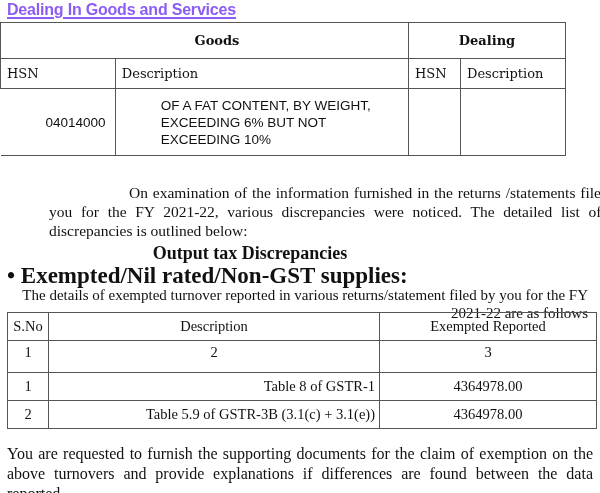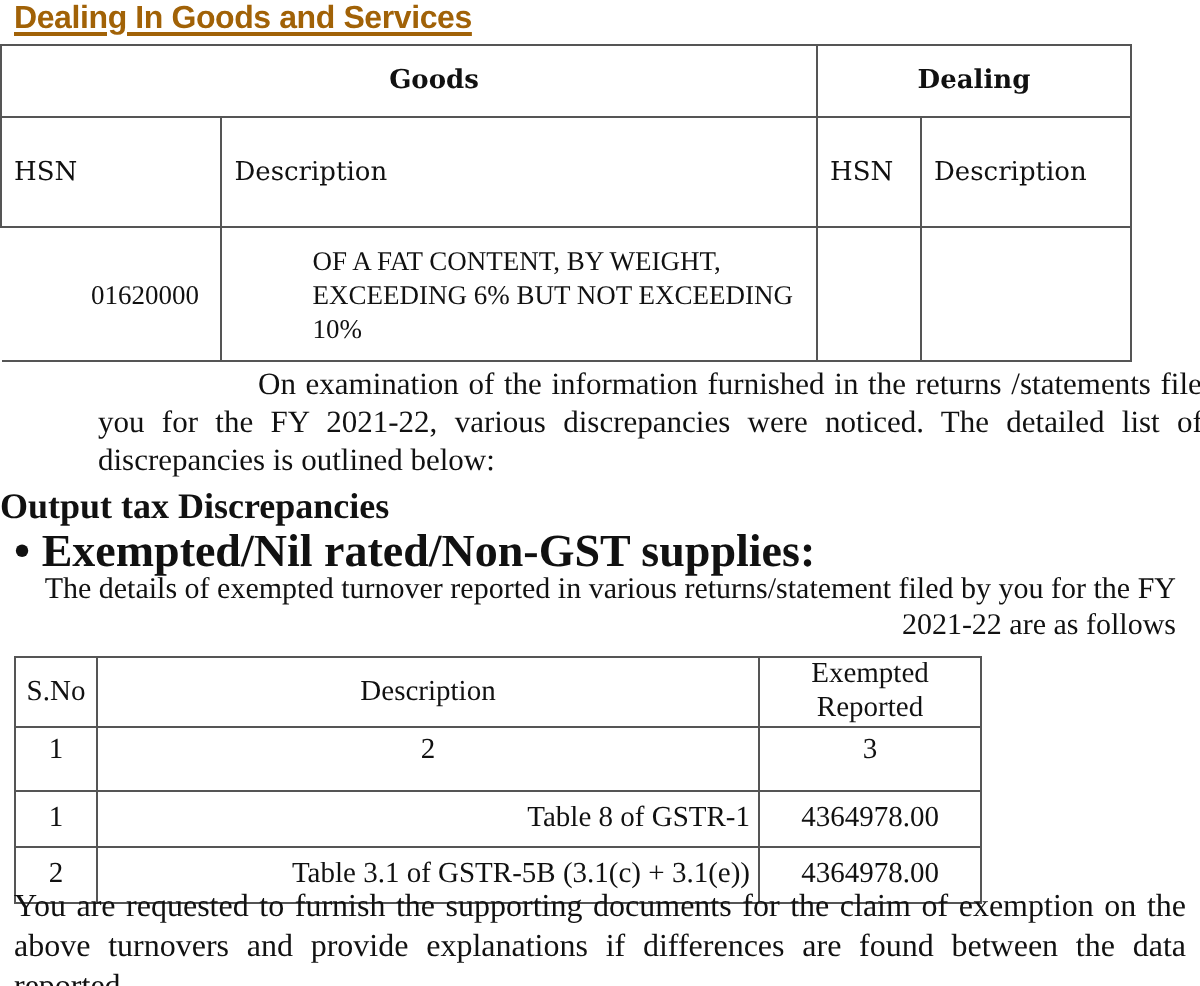--- a/index.html
+++ b/index.html
@@ -1,36 +1,36 @@
 <!DOCTYPE html>
 <html><head>
 <meta charset="utf-8">
 <style>
   html, body { margin:0; padding:0; background:#ffffff; }
   body { width:600px; height:493px; position:relative; overflow:hidden; color:#111; }
   .abs { position:absolute; }
   .title {
     left:7px; top:1px; font-family:"Liberation Sans", sans-serif; font-weight:bold;
-    font-size:16px; color:#a16207; text-decoration:underline; text-decoration-thickness:2px;
+    font-size:16px; color:#8b5cf6; text-decoration:underline; text-decoration-thickness:2px;
     text-underline-offset:2px; letter-spacing:-0.2px;
   }
   table { border-collapse:collapse; }
   .t1 { left:0; top:22px; width:566px; }
   .t1 td { border:1px solid #555; font-family:"DejaVu Serif", serif; font-size:13px; padding:0 6px; }
   .t1 .hdr { font-weight:bold; text-align:center; height:36px; }
-  .t1 .sub { height:55px; }
+  .t1 .sub { height:30px; }
   .t1 .sub td { font-family:"DejaVu Serif", serif; font-size:13px; }
-  .t1 .row td { height:66px; font-family:Liberation Serif, serif; font-size:13.5px; line-height:17px;padding-left:45px; }
+  .t1 .row td { height:66px; font-family:Liberation Sans, sans-serif; font-size:13.5px; line-height:17px;padding-left:45px; }
   .t1 td.left-open { border-left:none; }
   .para { font-family:"Liberation Serif", serif; font-size:15.5px; line-height:19px; left:8px; width:580px; text-align:justify; }
   .p1 { top:183px; text-indent:80px;margin-left:41px; }
-  .heading { top:243px; left:0; width:500px; text-align:left; font-family:"Liberation Serif", serif; font-weight:bold; font-size:18px; }
+  .heading { top:243px; left:0; width:500px; text-align:center; font-family:"Liberation Serif", serif; font-weight:bold; font-size:18px; }
   .bullet { top:263px; left:7px; font-family:"Liberation Serif", serif; font-weight:bold; font-size:23px; }
   .p2 { top:286px; text-align:right; font-size:15px; line-height:18px; }
-  .t2 { left:7px; top:328px; width:484px; }
+  .t2 { left:7px; top:312px; width:590px; }
   .t2 td { border:1px solid #555; font-family:"Liberation Serif", serif; font-size:14.5px; padding:0 4px; height:27px;text-align:right; }
   .t2 td.c { text-align:center; }
   .t2 td.r { text-align:center; }
   .t2 tr.idx td { height:28px; vertical-align:top; padding-top:3px; }
   .p3 { top:444px; font-size:16px; line-height:20px; left:7px; width:586px; }
 </style>
 </head>
 <body>
 
 <div class="abs title">Dealing In Goods and Services</div>
@@ -41,21 +41,21 @@
     <td colspan="2" style="width:370px;padding-left:31px;">Goods</td>
     <td colspan="2">Dealing</td>
   </tr>
   <tr class="sub">
     <td style="width:74px;">HSN</td>
     <td style="width:272px;">Description</td>
     <td style="width:33px;">HSN</td>
     <td>Description</td>
   </tr>
   <tr class="row">
-    <td class="left-open">01620000</td>
+    <td class="left-open">04014000</td>
     <td>OF A FAT CONTENT, BY WEIGHT, EXCEEDING 6% BUT NOT EXCEEDING 10%</td>
     <td></td>
     <td></td>
   </tr>
 </tbody>
   </table>
 
 <div class="abs para p1">On examination of the information furnished in the returns /statements filed by you for the FY 2021-22, various discrepancies were noticed. The detailed list of the discrepancies is outlined below:</div>
 
 <div class="abs heading">Output tax Discrepancies</div>
@@ -79,19 +79,19 @@
     <td class="c">2</td>
     <td class="c">3</td>
   </tr>
   <tr>
     <td class="c">1</td>
     <td>Table 8 of GSTR-1</td>
     <td class="r">4364978.00</td>
   </tr>
   <tr>
     <td class="c">2</td>
-    <td>Table 3.1 of GSTR-5B (3.1(c) + 3.1(e))</td>
+    <td>Table 5.9 of GSTR-3B (3.1(c) + 3.1(e))</td>
     <td class="r">4364978.00</td>
   </tr>
 </tbody>
   </table>
 
 <div class="abs para p3">You are requested to furnish the supporting documents for the claim of exemption on the above turnovers and provide explanations if differences are found between the data reported.</div>
 
 </body></html>

